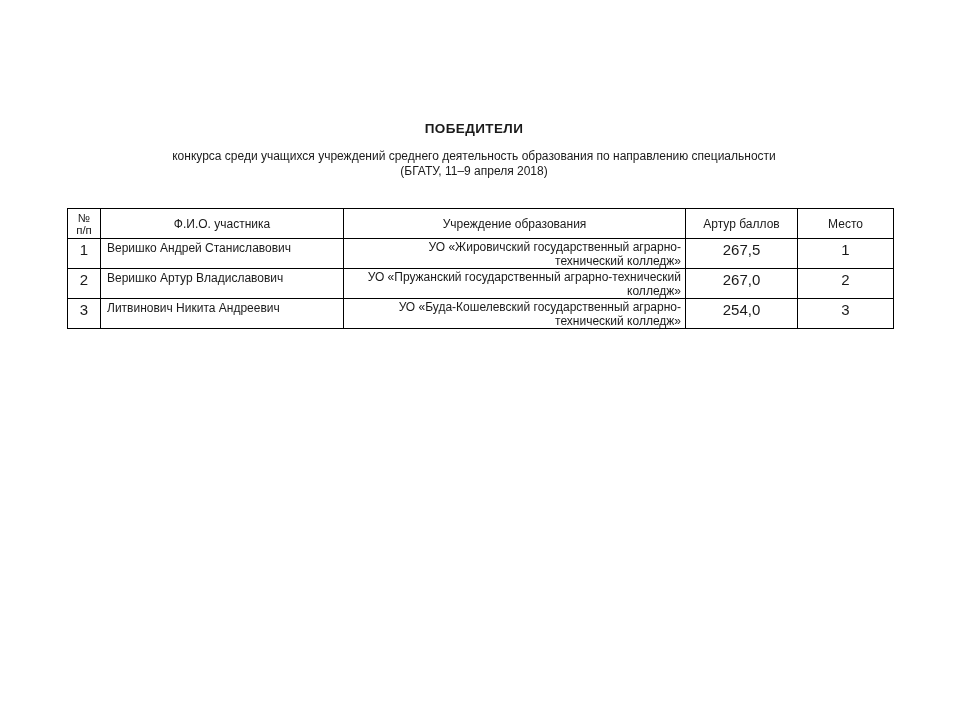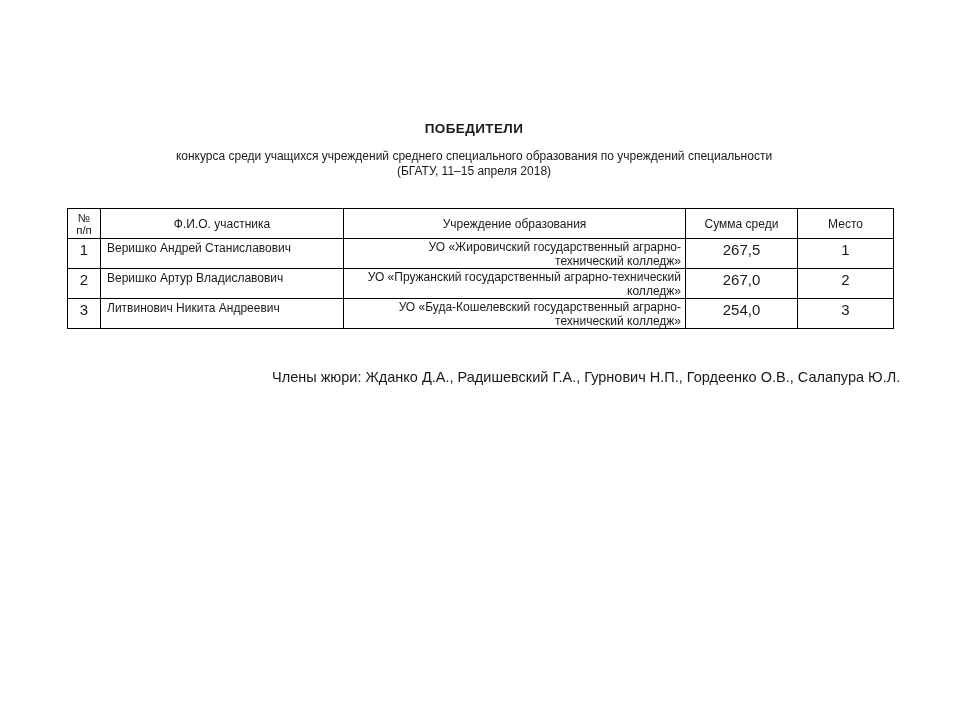--- a/index.html
+++ b/index.html
@@ -99,33 +99,33 @@
   }
 </style>
 </head>
 <body>
 
 <div class="page">
 
   <div class="header-block">
     <div class="doc-title">ПОБЕДИТЕЛИ</div>
     <div class="subtitle-block">
-      <span class="subtitle-line">конкурса среди учащихся учреждений среднего специального образования по учреждений специальности</span>
-      <span class="subtitle-line">(БГАТУ, 11–15 апреля 2018)</span>
+      <span class="subtitle-line">конкурса среди учащихся учреждений среднего деятельность образования по направлению специальности</span>
+      <span class="subtitle-line">(БГАТУ, 11–9 апреля 2018)</span>
     </div>
   </div>
 
   <table class="results-table">
     <thead>
       <tr>
         <th class="col-num">№
 п/п</th>
         <th class="col-name">Ф.И.О. участника</th>
         <th class="col-inst">Учреждение образования</th>
-        <th class="col-score">Сумма среди</th>
+        <th class="col-score">Артур баллов</th>
         <th class="col-place">Место</th>
       </tr>
     </thead>
     <tbody>
       <tr>
         <td class="cell-num">1</td>
         <td class="cell-name">Веришко Андрей Станиславович</td>
         <td class="cell-inst">УО «Жировичский государственный аграрно-
 технический колледж»</td>
         <td class="cell-score">267,5</td>
@@ -143,15 +143,14 @@
         <td class="cell-num">3</td>
         <td class="cell-name">Литвинович Никита Андреевич</td>
         <td class="cell-inst">УО «Буда-Кошелевский государственный аграрно-
 технический колледж»</td>
         <td class="cell-score">254,0</td>
         <td class="cell-place">3</td>
       </tr>
     </tbody>
   </table>
 
-  <div class="jury-line">Члены жюри: Жданко Д.А., Радишевский Г.А., Гурнович Н.П., Гордеенко О.В., Салапура Ю.Л.</div>
 
 </div>
 
 </body></html>

